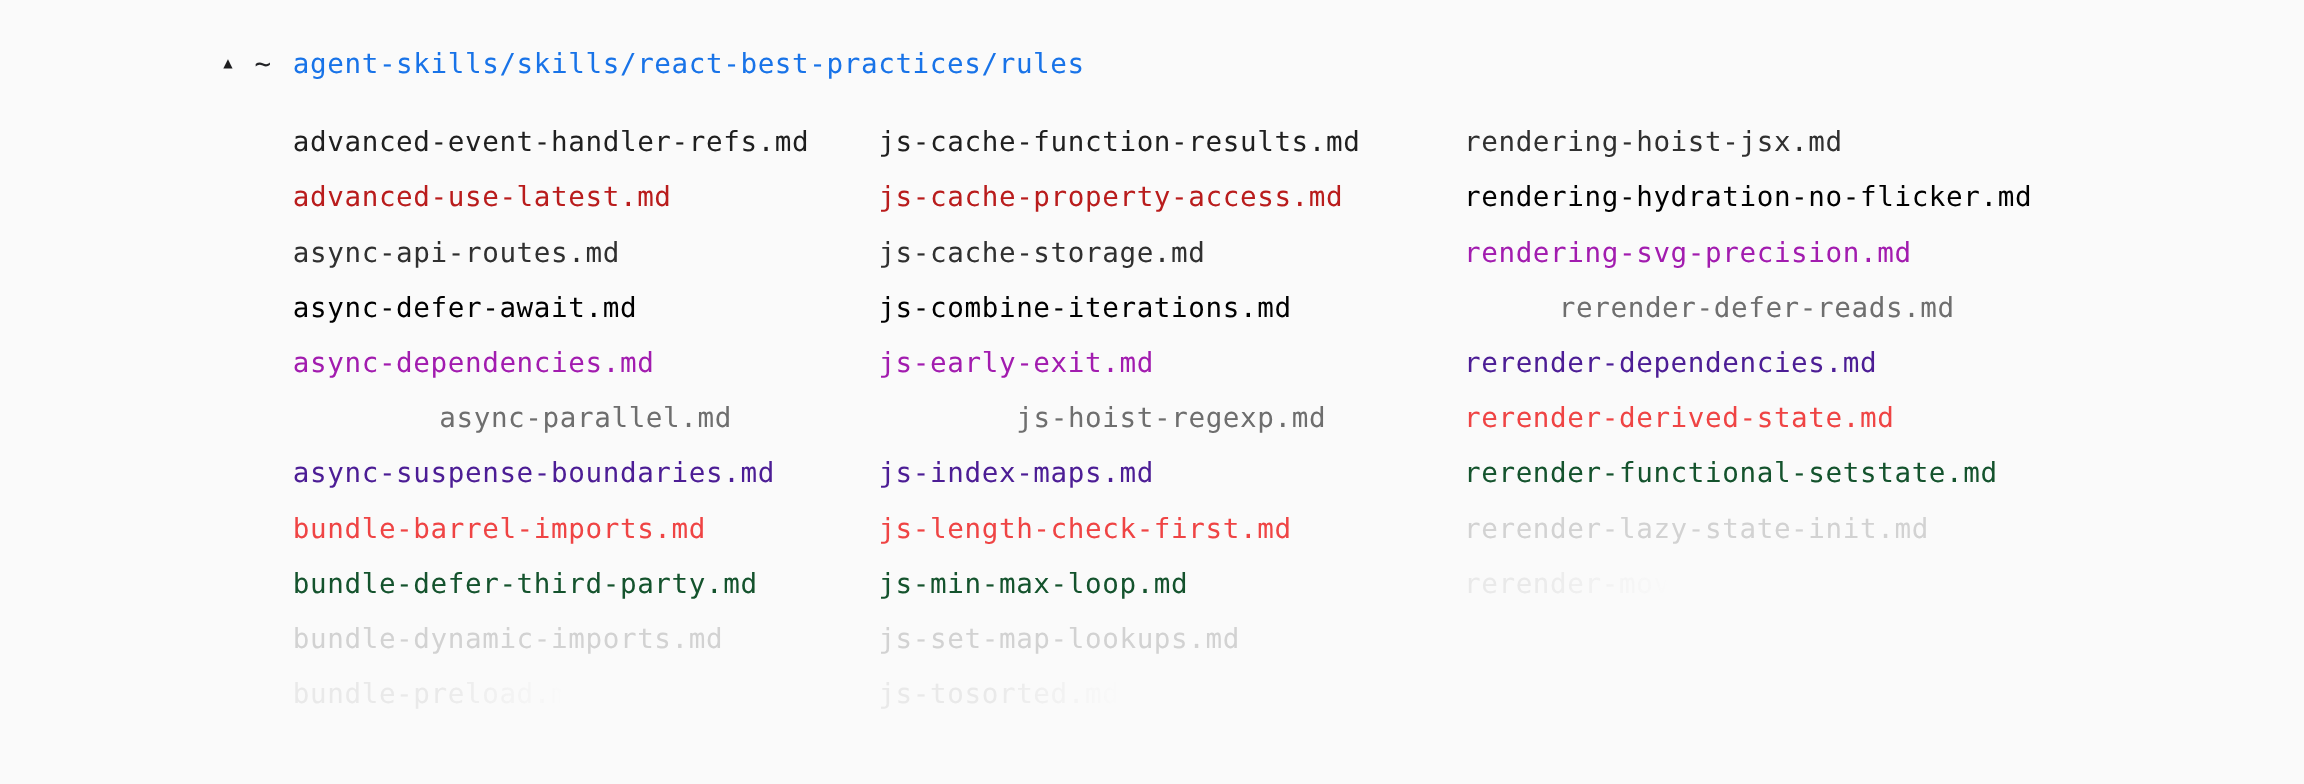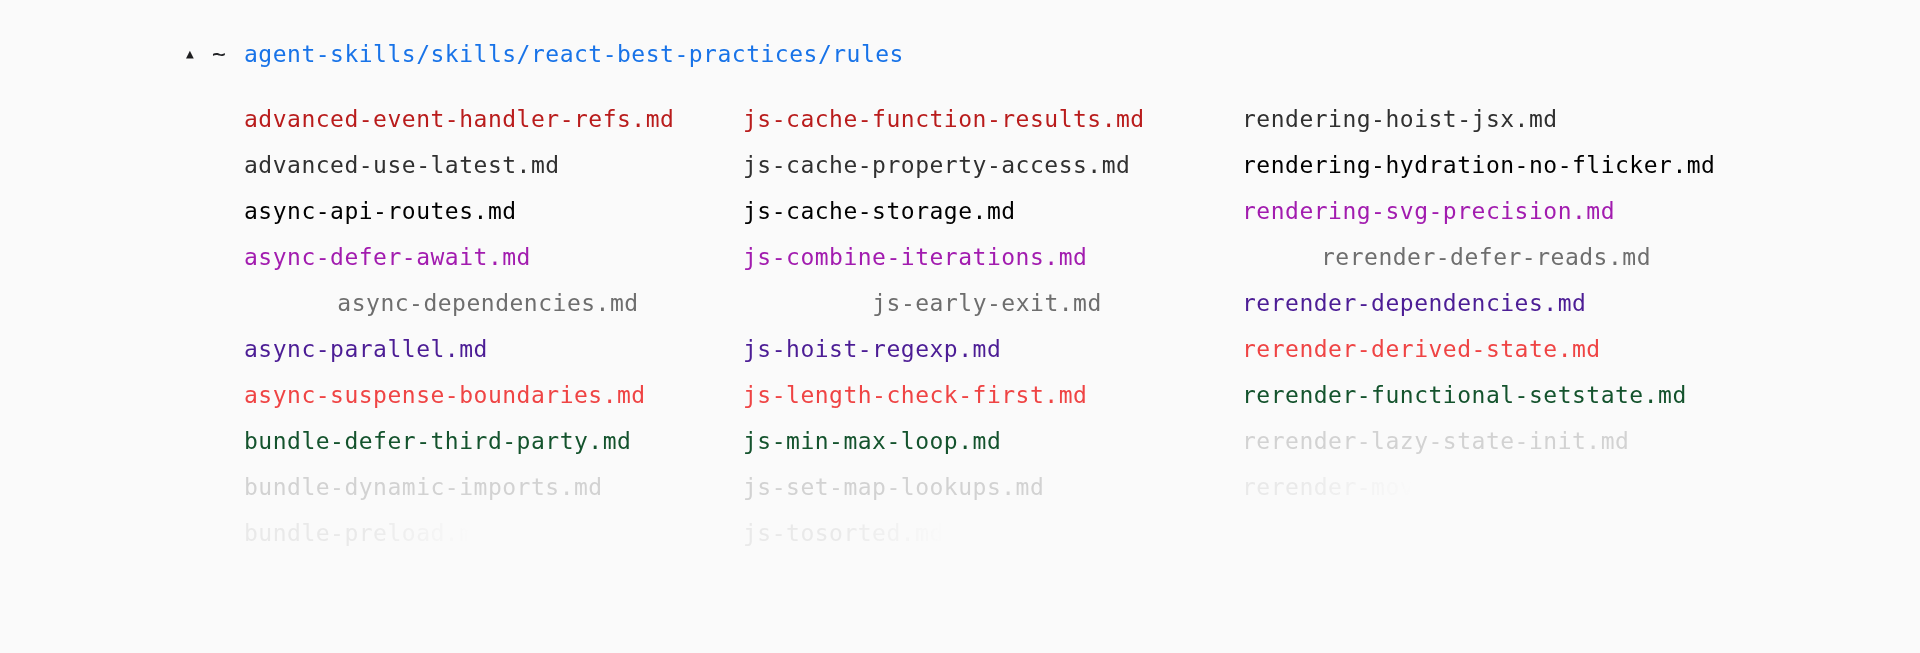--- a/index.html
+++ b/index.html
@@ -44,21 +44,20 @@
   }
   .dir-path {
     color: #1873e8;
     text-decoration: none;
     cursor: pointer;
   }
   .file-grid {
     display: flex;
     margin-top: 27px;
     padding-left: 244px;
-    gap: 11px;
   }
   .file-column {
     width: 488px;
     flex: 0 0 488px;
   }
   .file-item {
     height: 46px;
     line-height: 46px;
     font-size: 23px;
     letter-spacing: 0.5px;
@@ -111,20 +110,21 @@
         <div class="file-item">async-api-routes.md</div>
 
         <div class="file-item">async-defer-await.md</div>
 
         <div class="file-item">async-dependencies.md</div>
 
         <div class="file-item">async-parallel.md</div>
 
         <div class="file-item">async-suspense-boundaries.md</div>
 
+        <div class="file-item">bundle-barrel-imports.md</div>
 
 
         <div class="file-item">bundle-defer-third-party.md</div>
 
         <div class="file-item">bundle-dynamic-imports.md</div>
 
         <div class="file-item">bundle-preload.md</div>
       </div>
     <div class="file-column">
 
@@ -133,20 +133,21 @@
         <div class="file-item">js-cache-property-access.md</div>
 
         <div class="file-item">js-cache-storage.md</div>
 
         <div class="file-item">js-combine-iterations.md</div>
 
         <div class="file-item">js-early-exit.md</div>
 
         <div class="file-item">js-hoist-regexp.md</div>
 
+        <div class="file-item">js-index-maps.md</div>
 
         <div class="file-item">js-length-check-first.md</div>
 
         <div class="file-item">js-min-max-loop.md</div>
 
         <div class="file-item">js-set-map-lookups.md</div>
 
         <div class="file-item">js-tosorted.md</div>
       </div>
     <div class="file-column">

